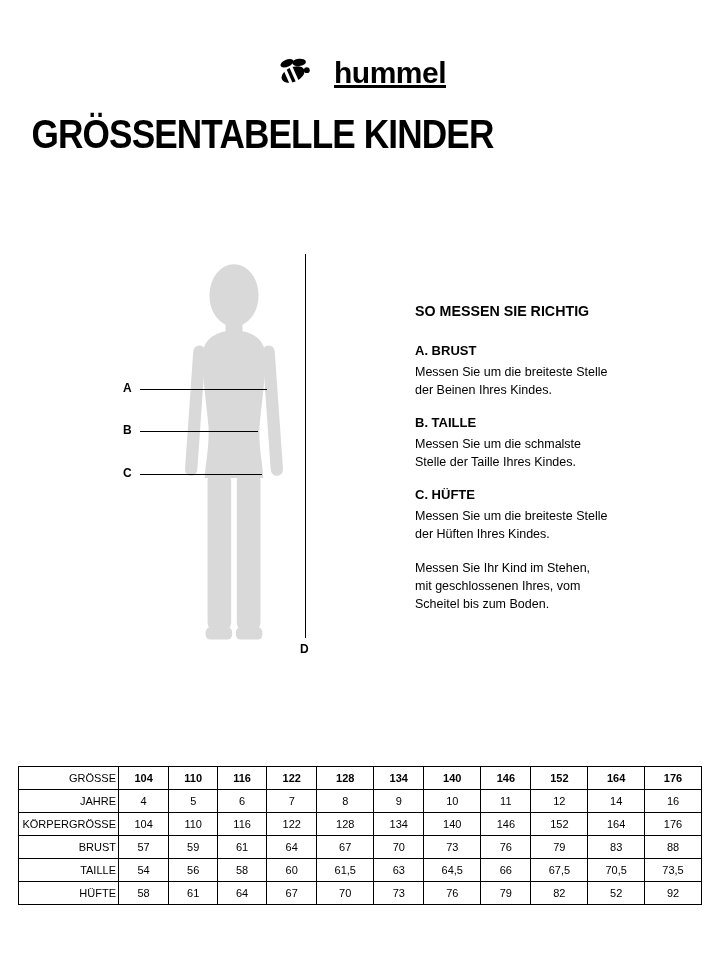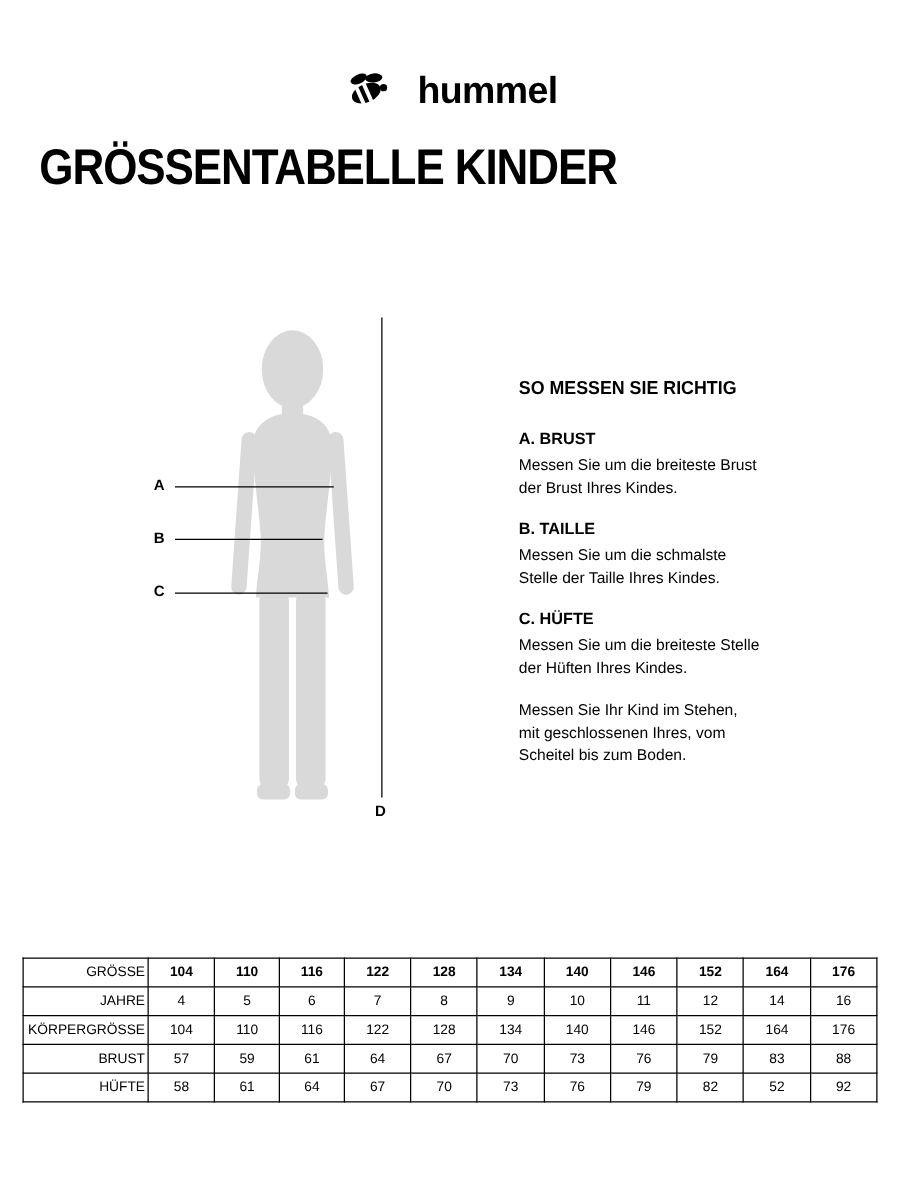--- a/index.html
+++ b/index.html
@@ -16,20 +16,21 @@
     background:#fff;
     overflow:hidden;
   }
 
   
   .logo {
     position:absolute;
     top:54px; left:0; right:0;
     display:flex; align-items:center; justify-content:center;
     gap:22px;
+    text-decoration:underline;
   }
   .logo-text {
     font-size:30px;
     font-weight:bold;
     letter-spacing:-0.5px;
     line-height:1;
     padding-top:4px;
   }
 
   
@@ -132,21 +133,21 @@
   <div class="mline" style="left:140px; top:474px; width:122px;"></div>
 
   <div class="vline"></div>
   <span class="mlabel" style="left:300px; top:642px;">D</span>
 
   <div class="guide">
     <div class="guide-heading">SO MESSEN SIE RICHTIG</div>
 
     <div class="guide-item">
       <div class="guide-item-label">A. BRUST</div>
-      <div class="guide-item-text">Messen Sie um die breiteste Brust der Brust Ihres Kindes.</div>
+      <div class="guide-item-text">Messen Sie um die breiteste Stelle der Beinen Ihres Kindes.</div>
     </div>
 
     <div class="guide-item">
       <div class="guide-item-label">B. TAILLE</div>
       <div class="guide-item-text">Messen Sie um die schmalste Stelle der Taille Ihres Kindes.</div>
     </div>
 
     <div class="guide-item">
       <div class="guide-item-label">C. HÜFTE</div>
       <div class="guide-item-text">Messen Sie um die breiteste Stelle der Hüften Ihres Kindes.</div>
@@ -209,20 +210,34 @@
           <td>64</td>
           <td>67</td>
           <td>70</td>
           <td>73</td>
           <td>76</td>
           <td>79</td>
           <td>83</td>
           <td>88</td>
         </tr>
         <tr>
+          <th>TAILLE</th>
+          <td>54</td>
+          <td>56</td>
+          <td>58</td>
+          <td>60</td>
+          <td>61,5</td>
+          <td>63</td>
+          <td>64,5</td>
+          <td>66</td>
+          <td>67,5</td>
+          <td>70,5</td>
+          <td>73,5</td>
+        </tr>
+        <tr>
           <th>HÜFTE</th>
           <td>58</td>
           <td>61</td>
           <td>64</td>
           <td>67</td>
           <td>70</td>
           <td>73</td>
           <td>76</td>
           <td>79</td>
           <td>82</td>

